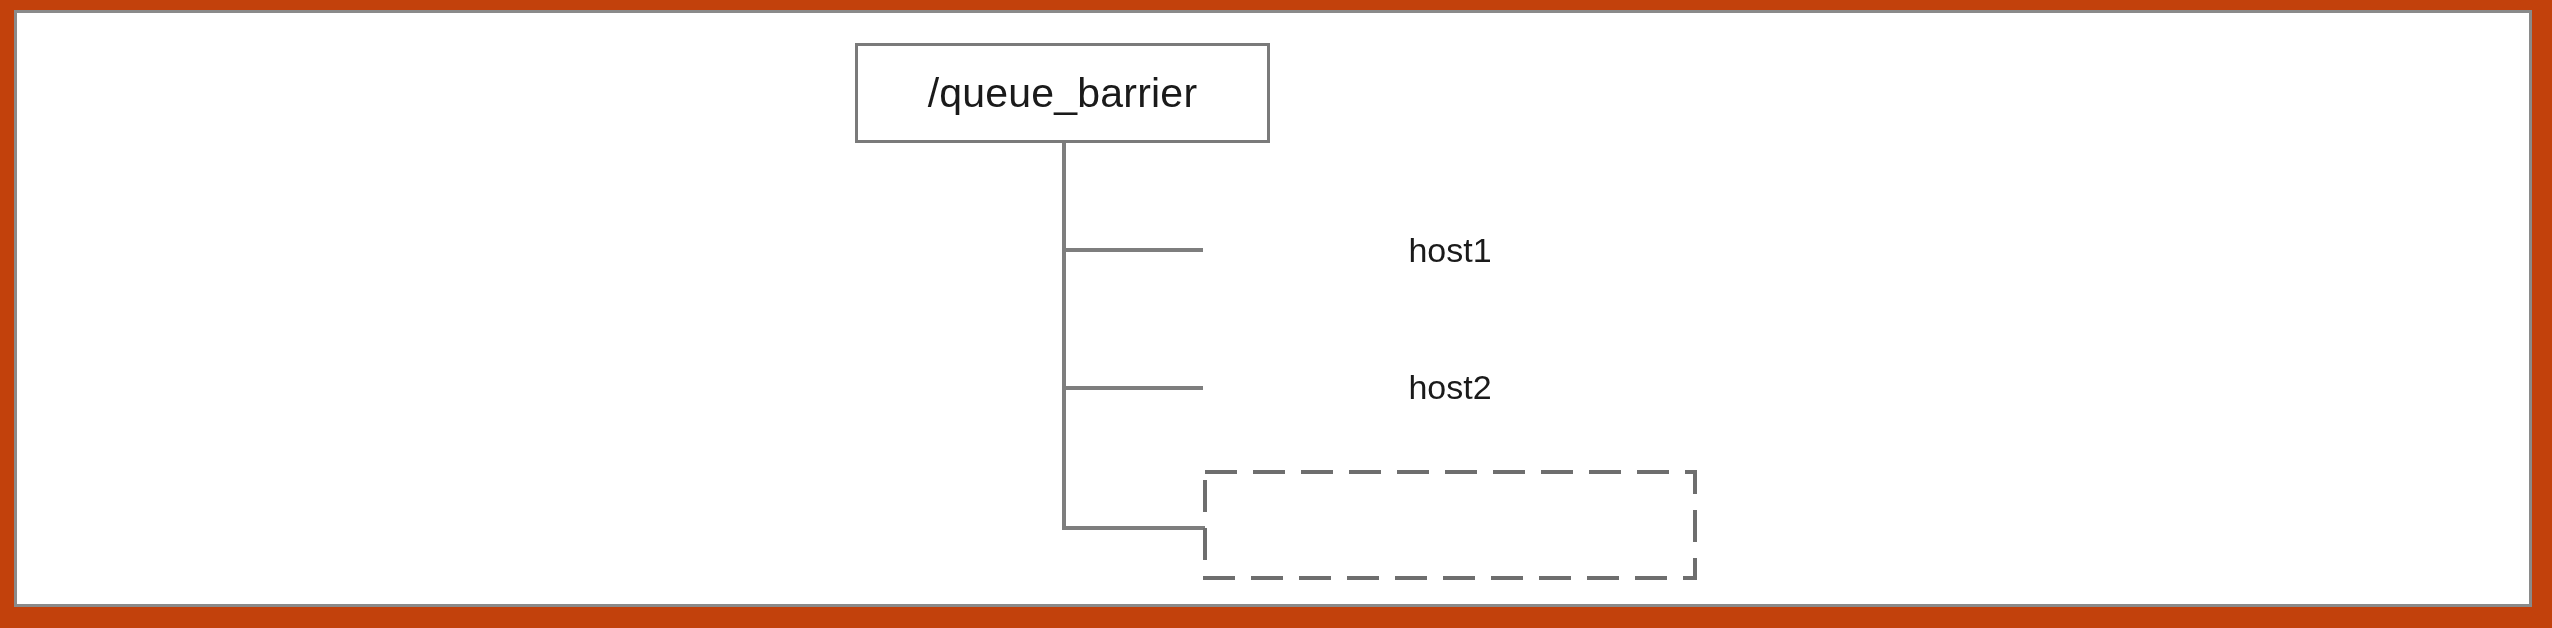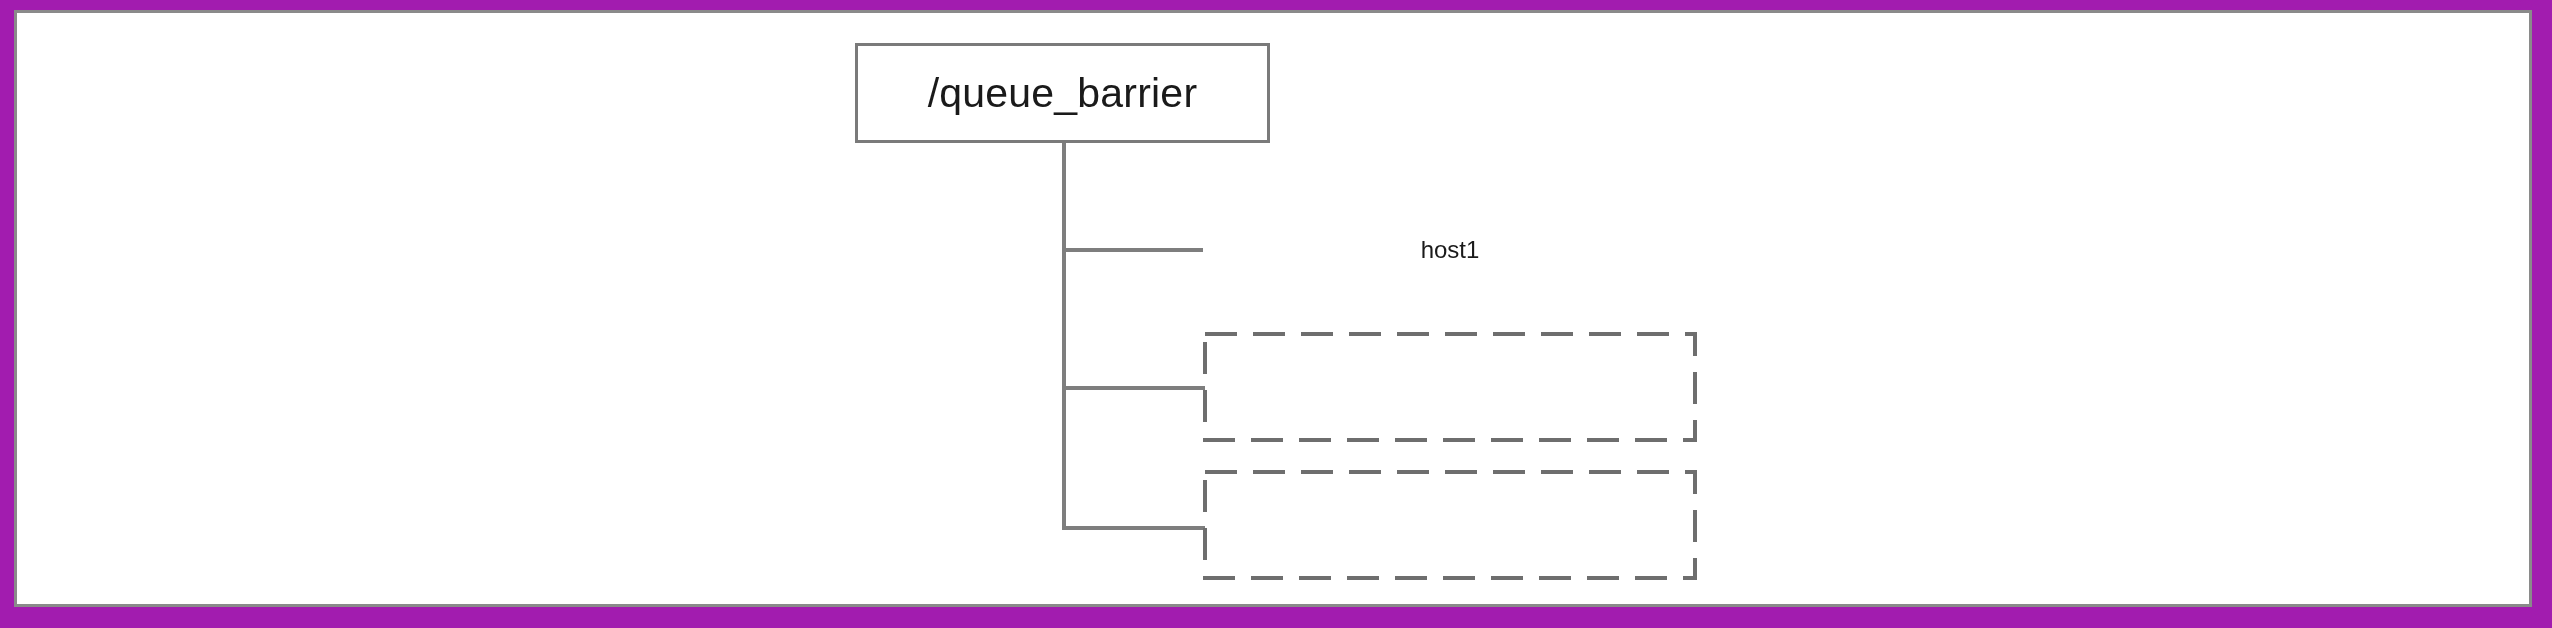--- a/index.html
+++ b/index.html
@@ -8,21 +8,21 @@
     padding: 0;
     background: #ffffff;
   }
   body {
     font-family: "Liberation Sans", sans-serif;
   }
   #canvas {
     position: relative;
     width: 2552px;
     height: 628px;
-    background: #a21caf;
+    background: #c2410c;
     overflow: hidden;
   }
   #frame {
     position: absolute;
     left: 14px;
     top: 10px;
     width: 2518px;
     height: 597px;
     border: 3px solid #8a8a8a;
     box-sizing: border-box;
@@ -58,21 +58,21 @@
     line-height: 1;
     white-space: nowrap;
   }
   .child-node {
     left: 1203px;
     width: 494px;
     height: 110px;
     border: 0;
   }
   .child-node .node-label {
-    font-size: 24px;
+    font-size: 34px;
     color: #1a1a1a;
     line-height: 1;
     white-space: nowrap;
   }
   #child-node-0 { top: 195px; }
   #child-node-1 { top: 332px; }
   #child-node-2 { top: 470px; }
 </style>
 </head>
 <body>
@@ -99,15 +99,18 @@
   </svg>
 
   <div class="node-box" id="root-node">
     <span class="node-label">/queue_barrier</span>
   </div>
 
   <div class="node-box child-node" id="child-node-0">
     <span class="node-label">host1</span>
   </div>
 
+  <div class="node-box child-node" id="child-node-1">
+    <span class="node-label">host2</span>
+  </div>
 
 
 </div>
 
 </body></html>

